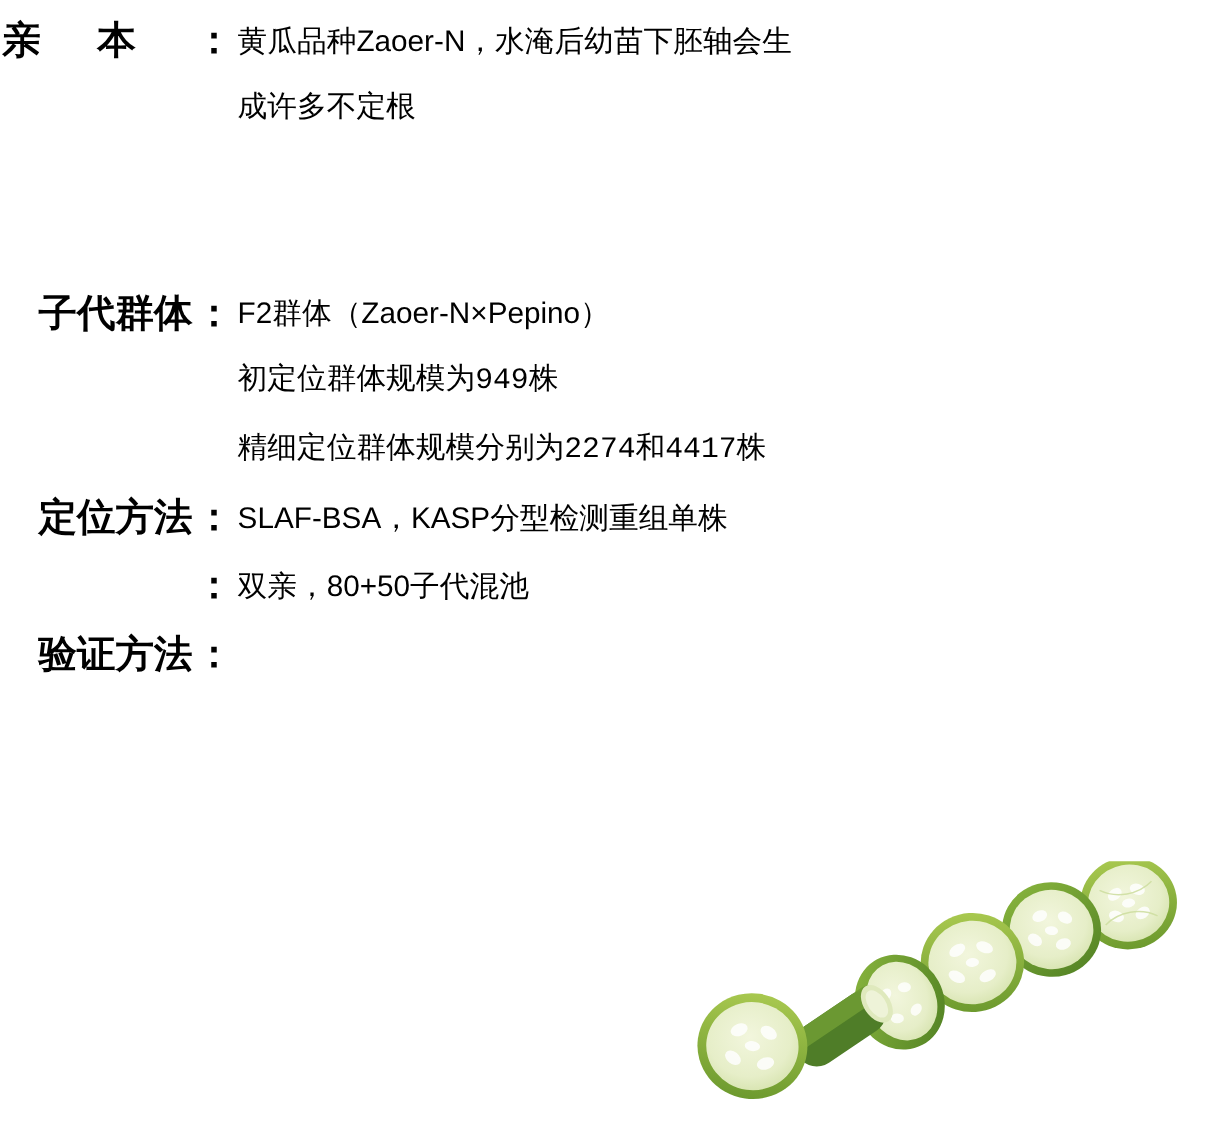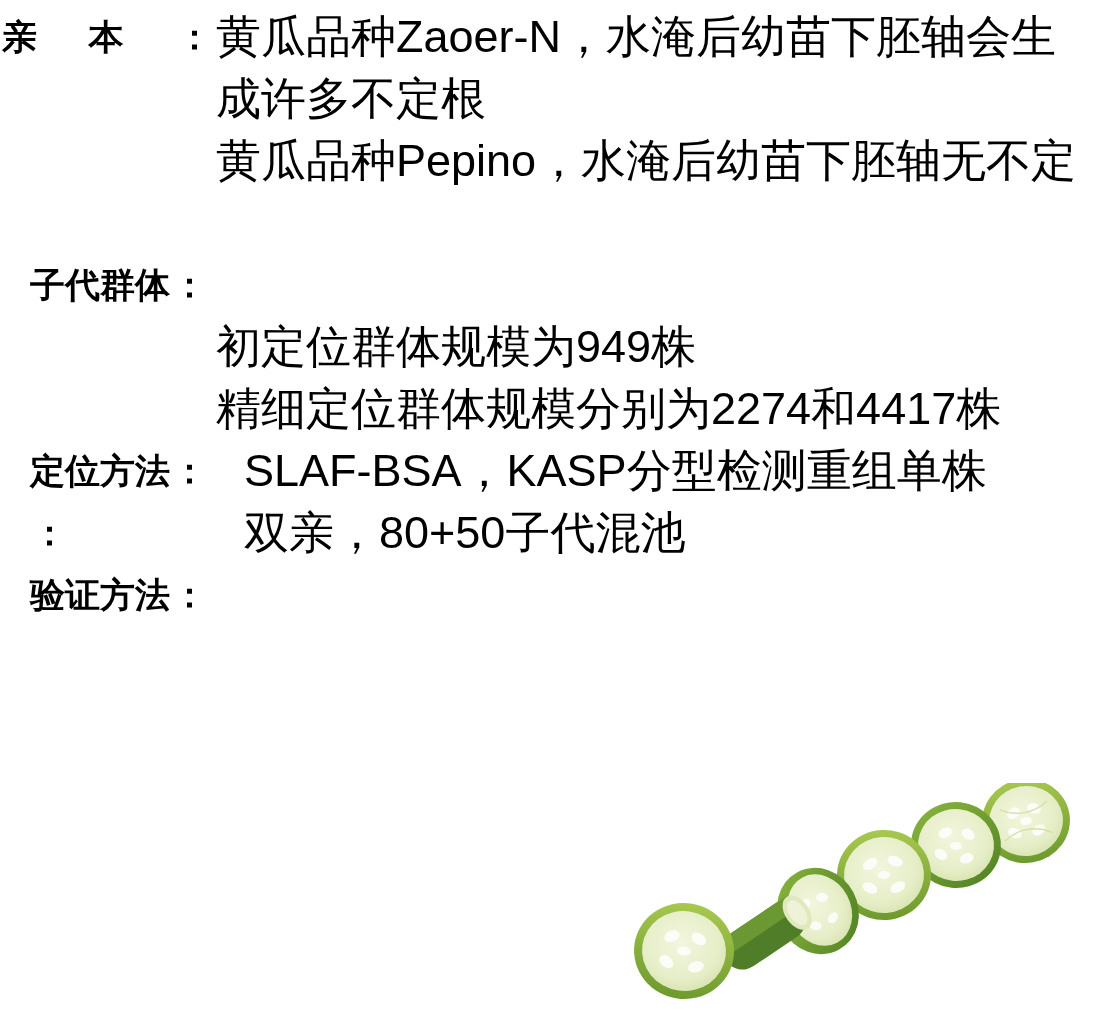--- a/index.html
+++ b/index.html
@@ -37,42 +37,42 @@
     font-weight: bold;
     font-size: 35px;
     line-height: 62px;
     letter-spacing: 0px;
     display: flex;
     justify-content: space-between;
     padding: 0 4px 0 2px;
     white-space: nowrap;
   }
   .label.tight {
-    justify-content: flex-start;
-    margin-left: 28px;
+    justify-content: flex-end;
   }
   .label .colon {
     margin-left: 2px;
   }
 
   .value {
     flex: 1 1 auto;
-    font-size: 45px;
+    font-size: 27px;
     line-height: 62px;
     letter-spacing: 0px;
     white-space: nowrap;
   }
 
   .value.cont {
     padding-left: 0;
   }
 
   .sub {
     display: flex;
     min-height: 62px;
+    font-family: Liberation Mono, monospace;
   }
   .sub .spacer {
     width: 216px;
     flex: 0 0 216px;
   }
 
   
   .cuke-art {
     position: absolute;
     right: 22px;
@@ -94,31 +94,31 @@
       <span class="colon">：</span>
     </div>
     <div class="value">黄瓜品种Zaoer-N，水淹后幼苗下胚轴会生</div>
   </div>
   <div class="sub">
     <div class="spacer"></div>
     <div class="value cont">成许多不定根</div>
   </div>
   <div class="sub">
     <div class="spacer"></div>
-    <div class="value cont">黄瓜品种Pepino，水淹后幼苗下胚轴无不定</div>
   </div>
   <div class="sub">
     <div class="spacer"></div>
   </div>
 
   <div class="row">
     <div class="label tight">
       <span>子代群体</span>
       <span class="colon">：</span>
     </div>
+    <div class="value">F2群体（Zaoer-N×Pepino）</div>
   </div>
   <div class="sub">
     <div class="spacer"></div>
     <div class="value cont">初定位群体规模为949株</div>
   </div>
   <div class="sub">
     <div class="spacer"></div>
     <div class="value cont">精细定位群体规模分别为2274和4417株</div>
   </div>
 

